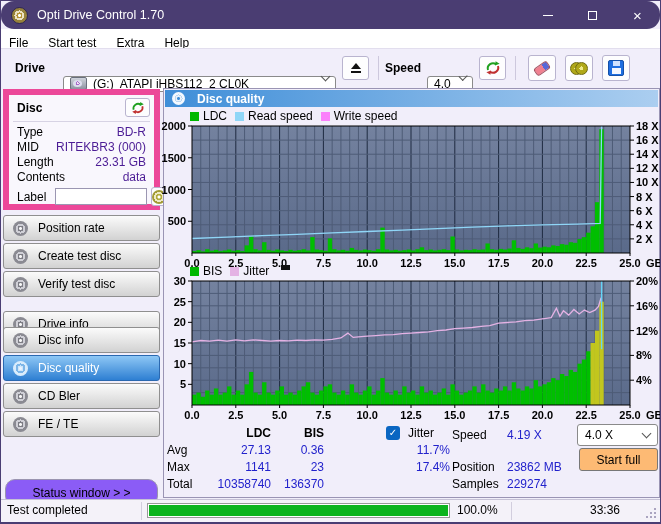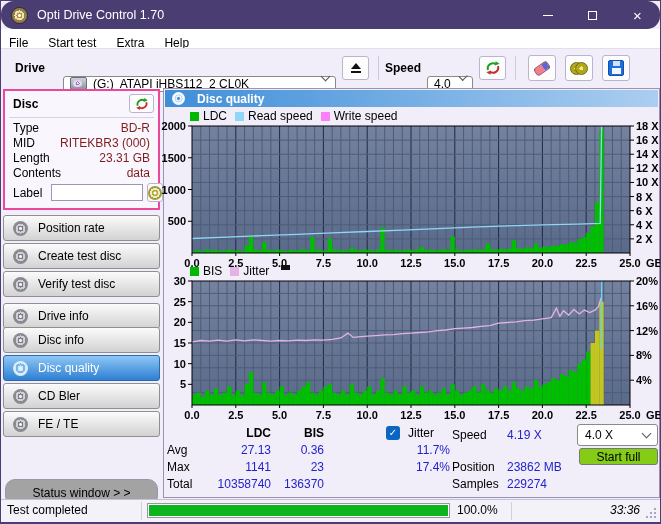--- a/index.html
+++ b/index.html
@@ -60,41 +60,41 @@
   .floppy{ position:relative; width:16px; height:16px; background:#1e6ee0; border-radius:2px; border:1px solid #1450a8; }
   .floppy::before{ content:""; position:absolute; left:4px; top:0; width:7px; height:5px; background:#cfe2ff; }
   .floppy::after{ content:""; position:absolute; left:3px; bottom:1px; width:9px; height:6px; background:#f2f6ff; }
   .sync{ display:block; }
 
   
   .content{ position:absolute; left:0; right:0; top:86px; bottom:23px; }
 
   
   .disc-panel{ position:absolute; left:2px; top:2px; width:157px; height:121px;
-               background:#f9f7fd; border:2px solid #ec4899; font-size:12px; }
+               background:#f9f7fd; border:6px solid #ec4899; font-size:12px; }
   .dp-head{ display:flex; align-items:center; padding:3px 4px 2px 8px; }
   .dp-title{ font-weight:bold; }
   .dp-refresh{ margin-left:auto; width:25px; height:19px; background:#fdfdfe; border:1px solid #b9b4cf;
                border-radius:3px; display:flex; align-items:center; justify-content:center; }
   .dp-sep{ height:1px; background:#d7d3e4; margin:2px 4px 3px 4px; }
   .dp-row{ display:flex; justify-content:space-between; padding:0 8px; line-height:15px; }
-  .dp-val{ color:#7f1d1d; }
+  .dp-val{ color:#4c1d95; }
   .dp-label-row{ display:flex; align-items:center; padding:2px 4px 0 8px; }
   .dp-input{ margin-left:9px; width:92px; height:17px; border:1px solid #9b96b2; background:#fff; font-size:11px; padding:0 3px; }
   .dp-disc-btn{ margin-left:4px; width:23px; height:19px; background:#fdfdfe; border:1px solid #b9b4cf;
                 border-radius:3px; display:flex; align-items:center; justify-content:center; }
   .cd-y{ width:14px; height:14px; border-radius:50%;
          background:radial-gradient(circle,#fff 0 1px,#b3ab3c 2px 3px,#eee9c2 3px 5px,#a29a34 5px 7px); }
   .sbtn{ position:absolute; left:2px; width:157px; height:26px; border:1px solid #8f8f8f; border-radius:3px;
          background:linear-gradient(#fbfbfb,#d2d2d2); display:flex; align-items:center; font-size:12px; color:#000; }
   .sbtn .cd-g{ width:15px; height:15px; border-radius:50%; margin:0 10px 0 9px;
          background:radial-gradient(circle,#f6f6f6 0 1px,#7c7c84 2px 3px,#cfcfd6 3px 5px,#8a8a92 5px 7px); }
   .sbtn.sel{ background:linear-gradient(#8ec7f5,#2e7fd2); border-color:#2a68b0; color:#fff; }
   .sbtn.sel .cd-g{ background:radial-gradient(circle,#eaf4ff 0 1px,#cfe6fa 2px 3px,#7db6e8 3px 5px,#d9ecfc 5px 7px); }
-  .status-win-btn{ position:absolute; left:4px; top:392px; width:153px; height:27px; background:#a3a3a3;
+  .status-win-btn{ position:absolute; left:4px; top:392px; width:153px; height:27px; background:#8b5cf6;
          border:1px solid #9a94b0; border-radius:10px; font-size:12px; display:flex; align-items:center; justify-content:center; }
 
   
   .main-panel{ position:absolute; left:162px; top:1px; width:497px; height:410px;
                border:1px solid #9a94b4; background:#f1eefa; }
   .mp-header{ position:absolute; left:1px; top:1px; width:493px; height:17px;
               background:linear-gradient(90deg,#3f8ed8,#abcef0); color:#fff; font-weight:bold; font-size:12px;
               display:flex; align-items:center; }
   .mp-header .cd-w{ width:13px; height:13px; border-radius:50%; margin:0 12px 0 7px;
               background:radial-gradient(circle,#3f8ed8 0 1px,#eaf2fb 2px 3px,#bcd7f0 3px 4px,#f4f9ff 4px 6px); }
@@ -108,33 +108,33 @@
 
   
   .stats{ position:absolute; left:0; top:333px; width:495px; height:75px; font-size:12px; }
   .stats .cell{ position:absolute; height:14px; }
   .rt{ text-align:right; }
   .blue{ color:#2222cc; }
   .chk{ position:absolute; width:14px; height:14px; background:#0a66c2; border-radius:3px; color:#fff;
         font-size:10px; line-height:14px; text-align:center; }
   .sel-box{ position:absolute; left:413px; top:2px; width:81px; height:22px; background:#fff;
         border:1px solid #8a8a8a; border-radius:3px; display:flex; align-items:center; padding:0 7px; font-size:12px; }
-  .act-btn{ position:absolute; left:415px; width:79px; height:17px; background:#84cc16; border:1px solid #777;
+  .act-btn{ position:absolute; left:415px; width:79px; height:23px; background:#fdba74; border:1px solid #777;
         border-radius:3px; font-size:12px; display:flex; align-items:center; justify-content:center;text-align:right; }
 
   
   .statusbar{ position:absolute; left:0; right:0; bottom:0; height:23px; background:#f4f2f9;
               border-top:1px solid #c6c2d6; font-size:12px; }
   .sb-text{ position:absolute; left:6px; top:3px; }
   .sb-div{ position:absolute; top:2px; bottom:2px; width:1px; background:#d2cede; }
   .progress{ position:absolute; left:146px; top:3px; width:303px; height:15px; border:1px solid #999;
              background:#fff; padding:1px; }
   .progress-fill{ height:100%; background:#0cb41e; }
   .sb-pct{ position:absolute; left:456px; top:3px; }
-  .sb-time{ position:absolute; right:20px; top:3px;font-style:italic; }
+  .sb-time{ position:absolute; right:40px; top:3px; }
   .grip{ position:absolute; right:4px; bottom:4px; width:2px; height:2px; background:#aaa4c0;
          box-shadow:-4px 0 #aaa4c0,-8px 0 #aaa4c0,0 -4px #aaa4c0,-4px -4px #aaa4c0,0 -8px #aaa4c0; }
 </style>
 </head>
 <body>
 
 <div class="window">
 
   <div class="titlebar">
     <span class="title-ico"></span>
@@ -240,21 +240,21 @@
         <span>Position rate</span>
       </div>
     <div class="sbtn" style="top:156px">
         <span class="cd-g"></span>
         <span>Create test disc</span>
       </div>
     <div class="sbtn" style="top:184px">
         <span class="cd-g"></span>
         <span>Verify test disc</span>
       </div>
-    <div class="sbtn" style="top:216px">
+    <div class="sbtn" style="top:224px">
         <span class="cd-g"></span>
         <span>Drive info</span>
       </div>
     <div class="sbtn" style="top:240px">
         <span class="cd-g"></span>
         <span>Disc info</span>
       </div>
     <div class="sbtn sel" style="top:268px">
         <span class="cd-g"></span>
         <span>Disc quality</span>

